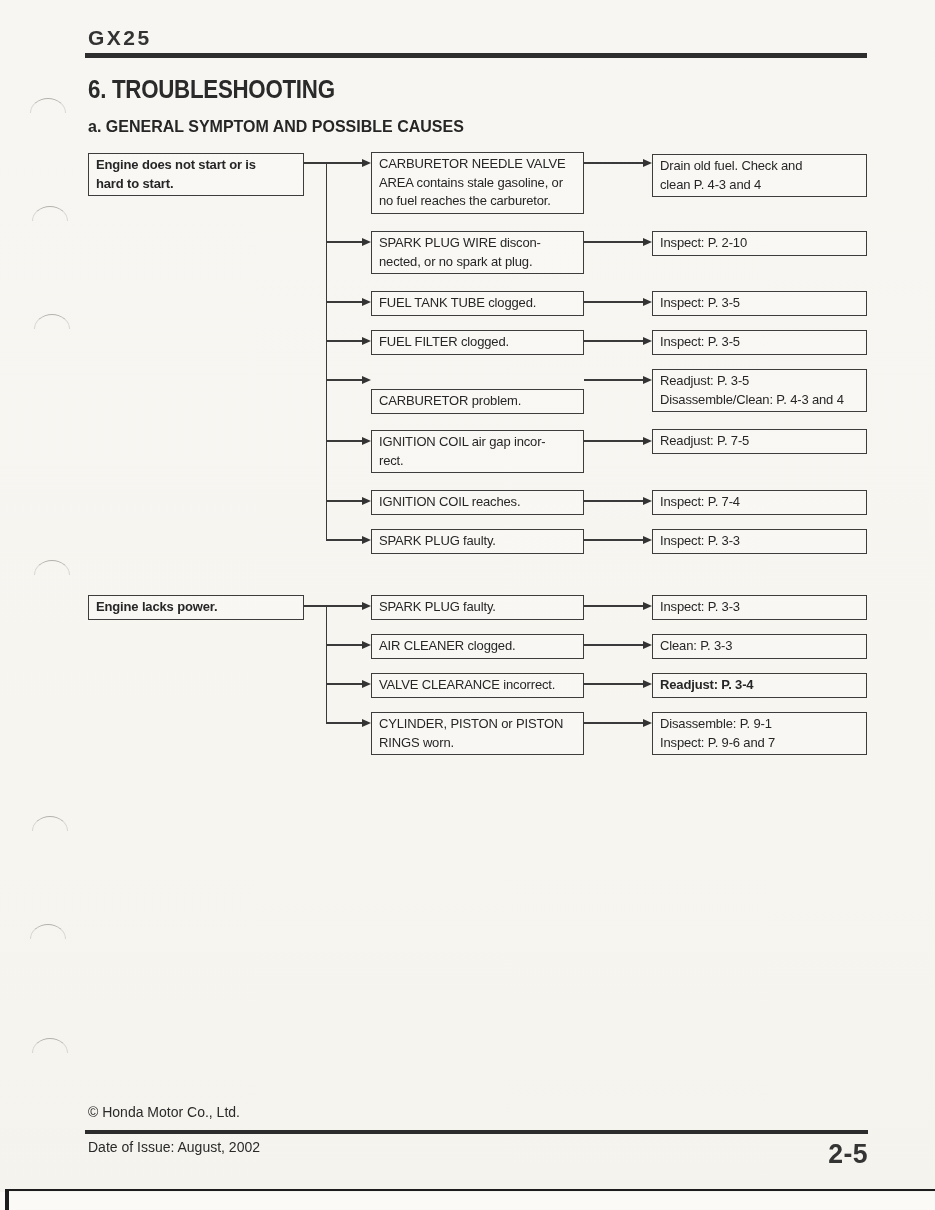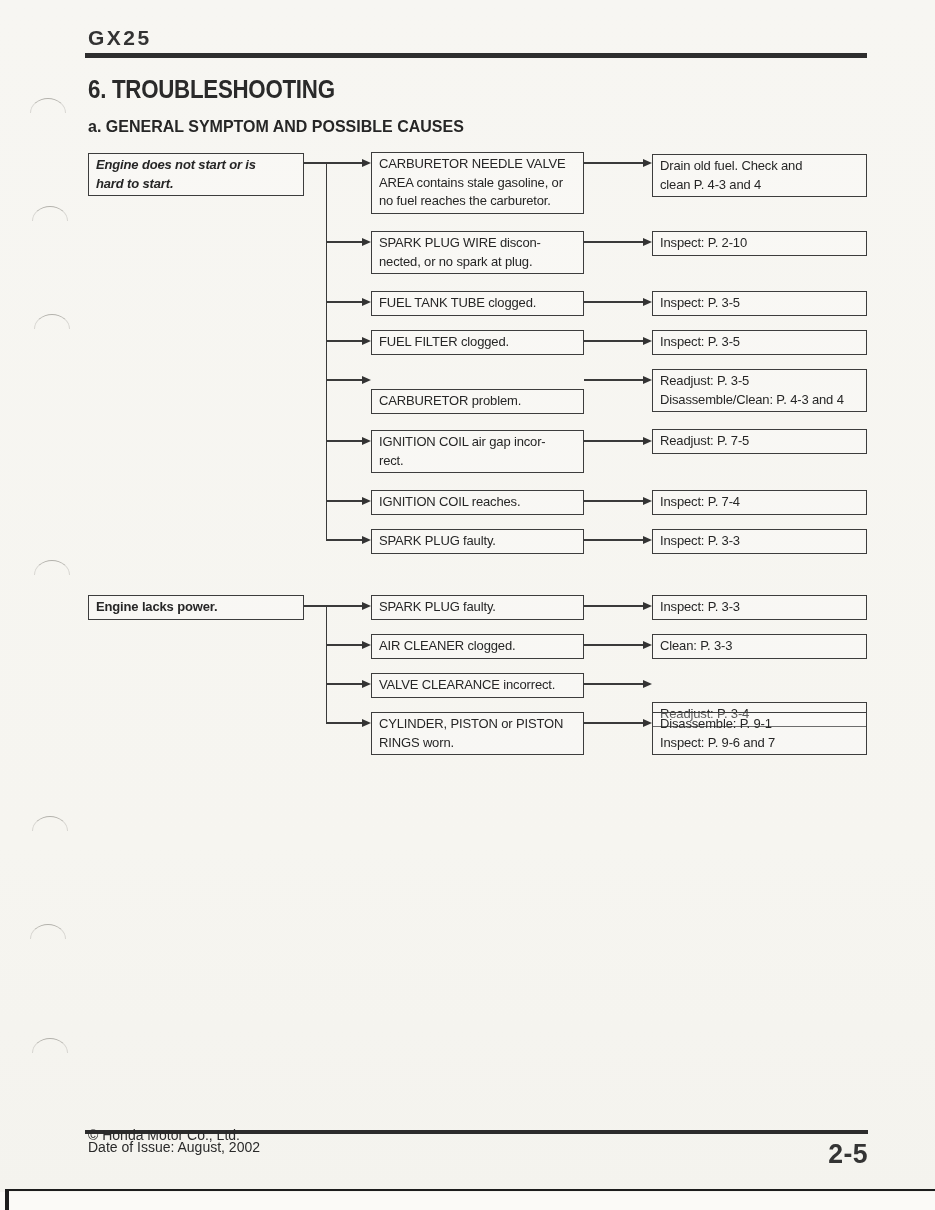--- a/index.html
+++ b/index.html
@@ -81,21 +81,21 @@
   <div class="arc" style="left:34px; top:560px;"></div>
   <div class="arc" style="left:32px; top:816px;"></div>
   <div class="arc" style="left:30px; top:924px;"></div>
   <div class="arc" style="left:32px; top:1038px;"></div>
 
   <div class="brand">GX25</div>
   <div class="hrule" style="left:85px; top:53px; width:782px; height:5px;"></div>
   <div class="title">6.  TROUBLESHOOTING</div>
   <div class="subtitle">a. GENERAL SYMPTOM AND POSSIBLE CAUSES</div>
 
-  <div class="box symptom" style="top:153px;font-style:italic;">Engine does not start or is
+  <div class="box symptom" style="top:153px;">Engine does not start or is
 hard to start.</div>
   <div class="hline" style="left:304px; top:162px; width:23px;"></div>
   <div class="vline" style="left:325.5px; top:162px; height:379px;"></div>
 
   <div class="hline" style="left:326px; top:162px; width:37px;"></div>
   <div class="arrow" style="left:362px; top:158.5px;"></div>
   <div class="box cause" style="top:152px;">CARBURETOR NEEDLE VALVE
 AREA contains stale gasoline, or
 no fuel reaches the carburetor.</div>
   <div class="hline" style="left:584px; top:162px; width:60px;"></div>
@@ -171,33 +171,33 @@
   <div class="box cause" style="top:634px;">AIR CLEANER clogged.</div>
   <div class="hline" style="left:584px; top:644px; width:60px;"></div>
   <div class="arrow" style="left:643px; top:640.5px;"></div>
   <div class="box remedy" style="top:634px;">Clean: P. 3-3</div>
 
   <div class="hline" style="left:326px; top:683px; width:37px;"></div>
   <div class="arrow" style="left:362px; top:679.5px;"></div>
   <div class="box cause" style="top:673px;">VALVE CLEARANCE incorrect.</div>
   <div class="hline" style="left:584px; top:683px; width:60px;"></div>
   <div class="arrow" style="left:643px; top:679.5px;"></div>
-  <div class="box remedy" style="top:702px;">Readjust: P. 3-4</div>
+  <div class="box remedy" style="top:673px;font-weight:bold;">Readjust: P. 3-4</div>
 
   <div class="hline" style="left:326px; top:722px; width:37px;"></div>
   <div class="arrow" style="left:362px; top:718.5px;"></div>
   <div class="box cause" style="top:712px;">CYLINDER, PISTON or PISTON
 RINGS worn.</div>
   <div class="hline" style="left:584px; top:722px; width:60px;"></div>
   <div class="arrow" style="left:643px; top:718.5px;"></div>
   <div class="box remedy" style="top:712px;">Disassemble: P. 9-1
 Inspect: P. 9-6 and 7</div>
 
   <div class="footer-rule"></div>
   <div class="footer-text" style="top:1139px;">Date of Issue: August, 2002</div>
-  <div class="footer-text" style="top:1127px;">© Honda Motor Co., Ltd.</div>
+  <div class="footer-text" style="top:1104px;">© Honda Motor Co., Ltd.</div>
   <div class="pageno">2-5</div>
 
   <div class="scan-below"></div>
   <div class="scan-bottom-line"></div>
   <div class="scan-left-bar"></div>
 
 </div>
 
 </body></html>

